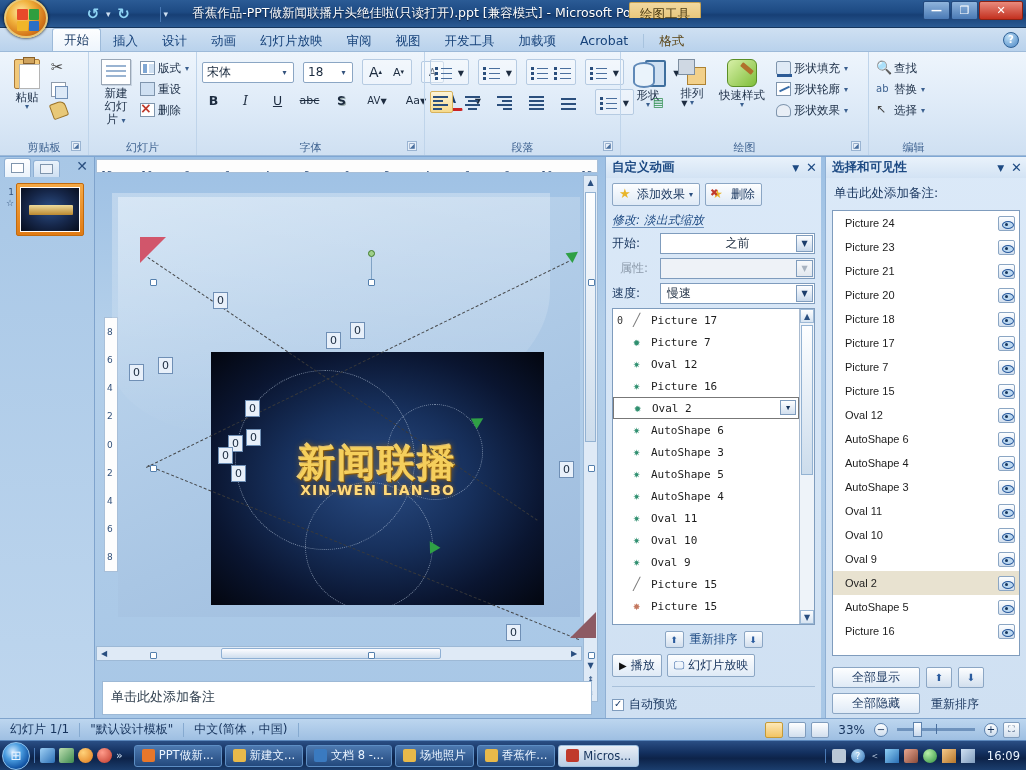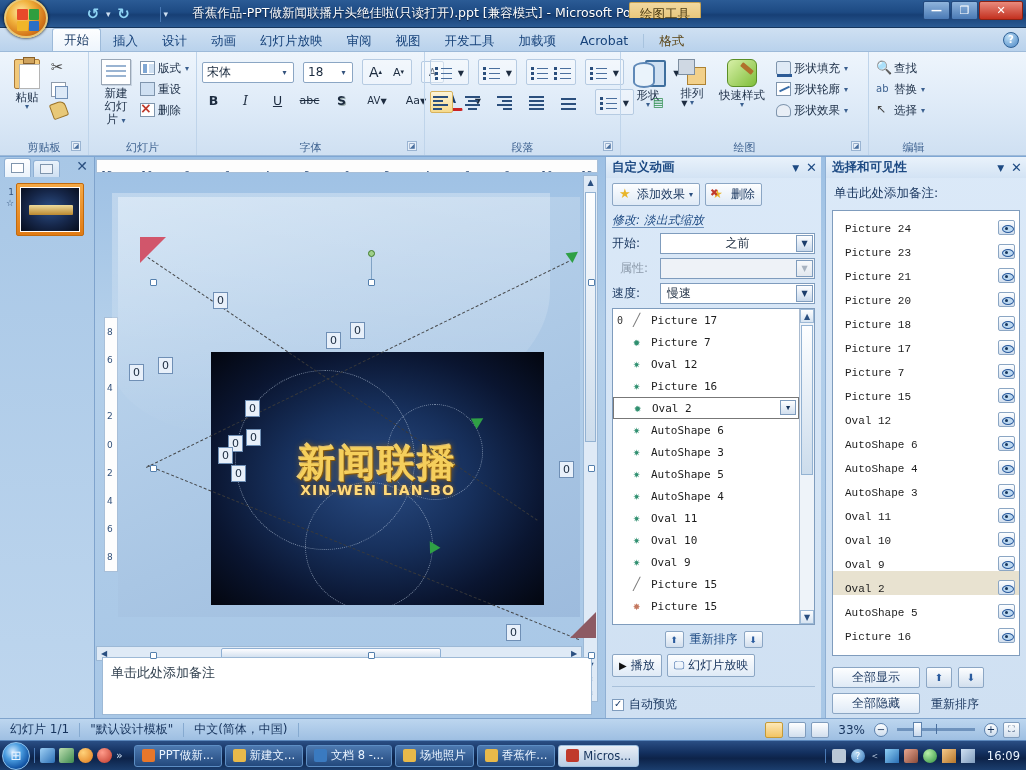--- a/index.html
+++ b/index.html
@@ -393,22 +393,22 @@
   .reorder-lbl { color:#1d4a83; font-size:12px; }
   .divider { height:1px; background:#a8c0da; margin:5px 0; }
   .chkrow { display:flex; align-items:center; gap:5px; font-size:12px; color:#16335c; }
   .chk { width:12px;height:12px; background:#fff; border:1px solid #7f9cbd; position:relative; }
   .chk:after{content:'\2713'; position:absolute; left:1px; top:-2px; font-size:10px; color:#1a3c6b;}
 
   
   .sel-title { font-size:12.5px; color:#16335c; padding:2px 2px 4px; }
   .sel-list { flex:1; background:#fff; border:1px solid #7f9cbd; overflow:hidden; min-height:0; }
   .sel-item {
-    display:flex; align-items:flex-end; height:24px; padding:0 4px 0 12px;
-    font-family:Liberation Mono, monospace; font-size:11px; color:#1d1d1d;
+    display:flex; align-items:center; height:24px; padding:0 4px 0 12px;
+    font-family:Liberation Sans, sans-serif; font-size:11px; color:#1d1d1d;
   }
   .sel-item.hl { background:#e8e2d0; }
   .sel-item .nm { flex:1; }
   .eye {
     width:17px;height:15px; background:linear-gradient(180deg,#fdfeff,#d2dfee);
     border:1px solid #8ba6c4; border-radius:2px; position:relative; flex:none;
   }
   .eye:after {
     content:''; position:absolute; left:3px; top:4px; width:10px; height:6px;
     border:1px solid #2a5b9e; border-radius:50%; background:#bcd8f0;
@@ -917,21 +917,21 @@
       </div>
 
       <div style="position:absolute;left:0;right:16px;bottom:57px;height:15px;background:#dfeaf6;border:1px solid #9db9d6;display:flex;align-items:center">
         <div class="hsb-arrow">◀</div>
         <div style="flex:1;position:relative;height:11px">
           <div class="hsb-thumb" style="position:absolute;left:110px;width:220px;top:0"></div>
         </div>
         <div class="hsb-arrow">▶</div>
       </div>
 
-      <div class="notes" style="bottom:3px;left:6px;right:6px;height:58px">
+      <div class="notes" style="bottom:3px;left:6px;right:6px;height:34px">
         <span>单击此处添加备注</span>
       </div>
     </div>
 
     <div class="pane pane-anim">
       <div class="pane-head">
         <span>自定义动画</span>
         <span class="sp"></span>
         <span class="cv">▼</span>
         <span class="cl">✕</span>

